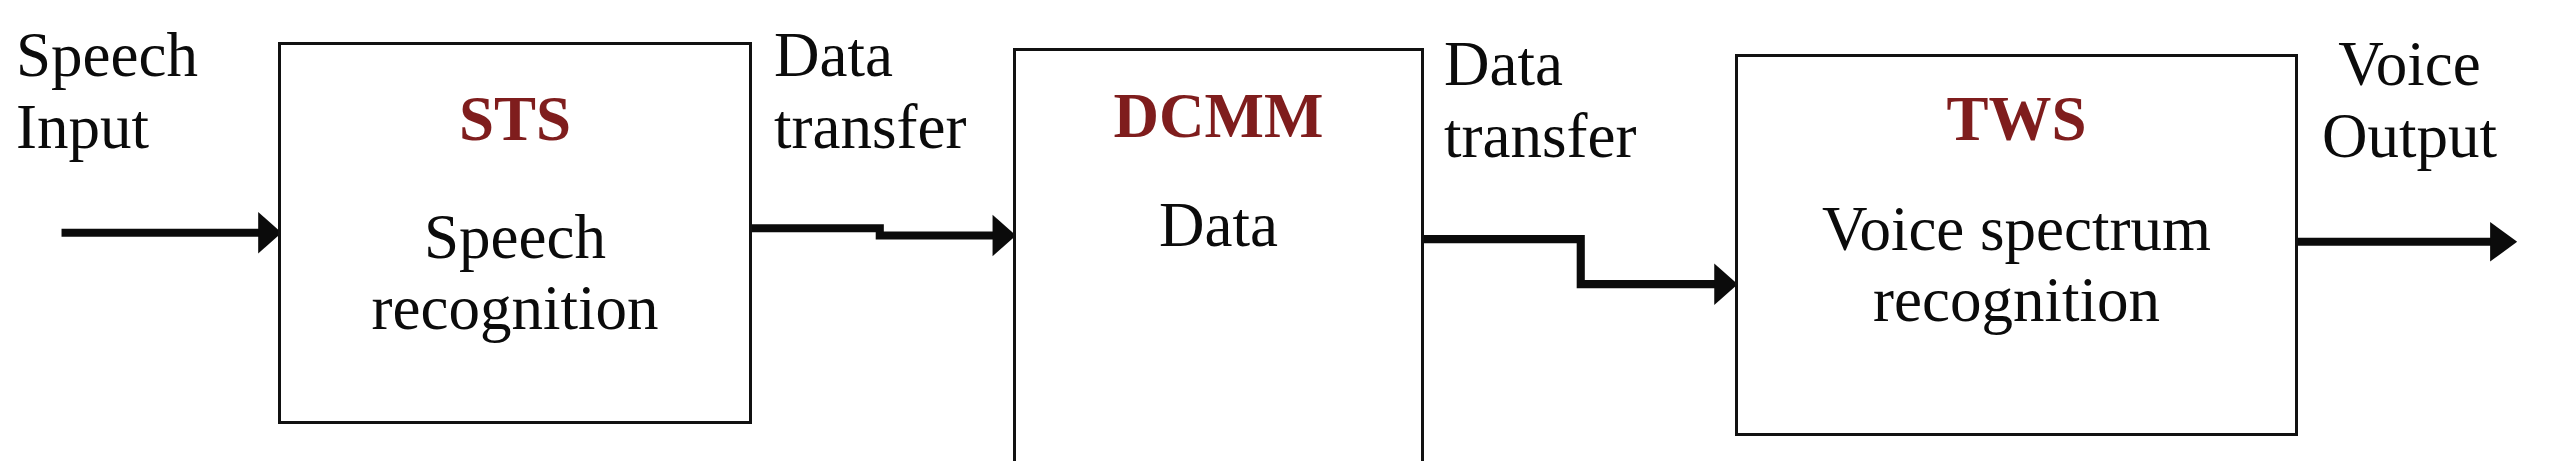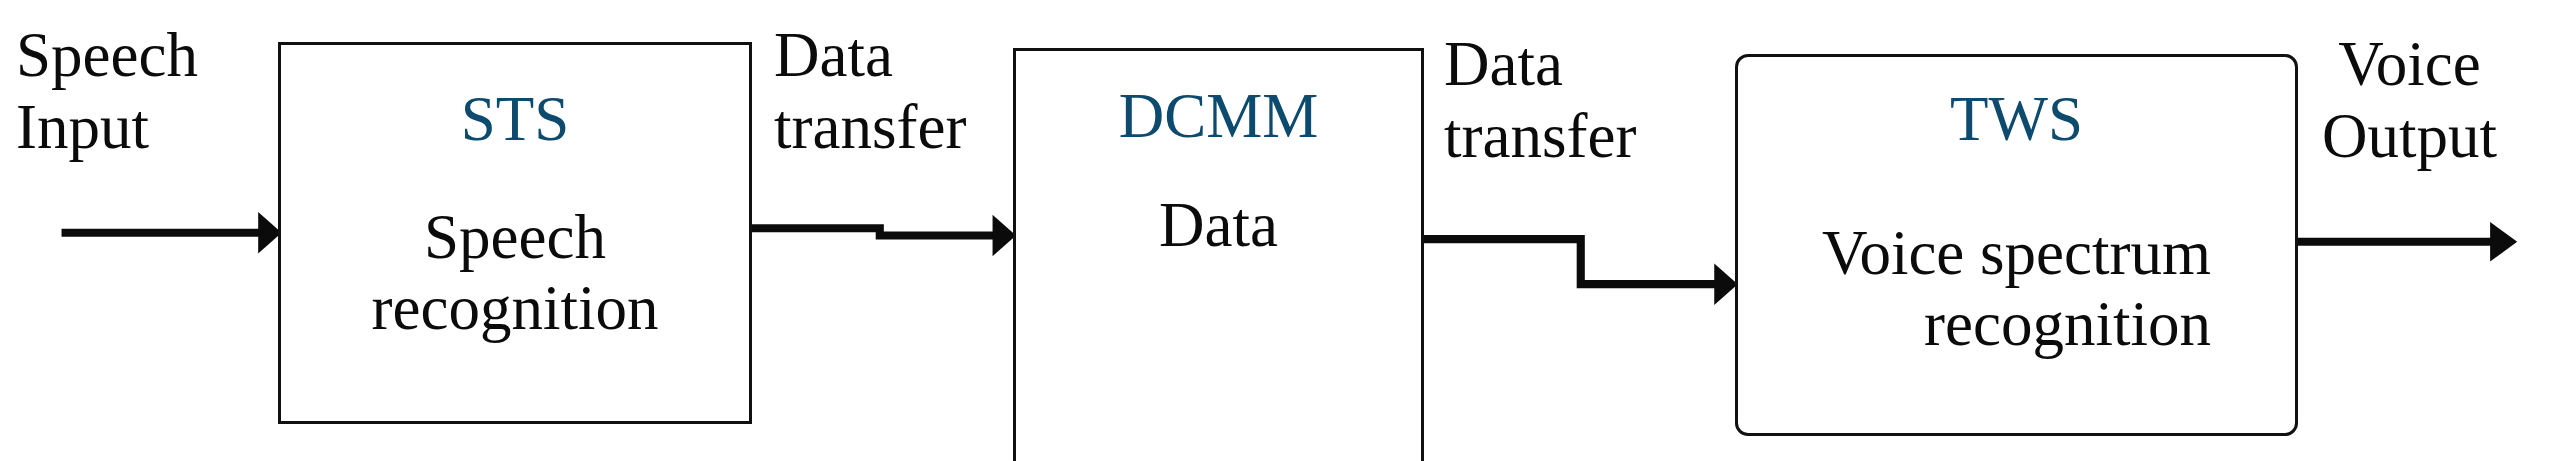--- a/index.html
+++ b/index.html
@@ -24,41 +24,42 @@
     border: 3.6px solid #111111;
     background: #ffffff;
     display: flex;
     flex-direction: column;
     align-items: center;
   }
   .proc-title {
     font-size: 63px;
     line-height: 1;
     white-space: nowrap;
-    color: #0c4a6e;
+    color: #7f1d1d;
+    font-weight: bold;
   }
   .proc-sub {
     font-size: 63px;
     line-height: 1.12;
     text-align: center;
     white-space: nowrap;
     color: #0b0b0b;
   }
 
   #box-sts   { left: 278px;  top: 42px;  width: 474px; height: 382px; }
   #box-sts   .proc-title { margin-top: 43px; }
   #box-sts   .proc-sub   { margin-top: 51px; }
 
   #box-dcmm  { left: 1013px; top: 48px;  width: 411px; height: 442px; }
   #box-dcmm  .proc-title { margin-top: 34px; }
   #box-dcmm  .proc-sub   { margin-top: 42px; }
 
-  #box-tws   { left: 1735px; top: 54px;  width: 563px; height: 382px; border-radius: 13px; }
+  #box-tws   { left: 1735px; top: 54px;  width: 563px; height: 382px; }
   #box-tws   .proc-title { margin-top: 31px; }
-  #box-tws   .proc-sub   { margin-top: 67px; text-align: right; }
+  #box-tws   .proc-sub   { margin-top: 43px; }
 
   
   .edge-label {
     position: absolute;
     font-size: 63px;
     line-height: 1.14;
     white-space: nowrap;
     color: #0b0b0b;
   }
   #label-speech-input  { left: 16px;   top: 20px; }

